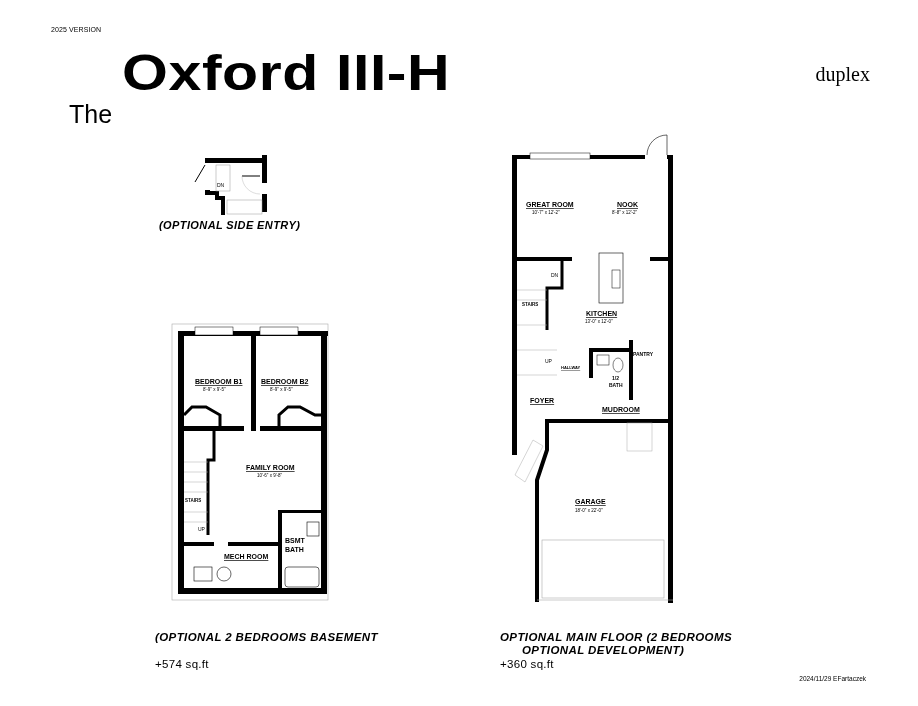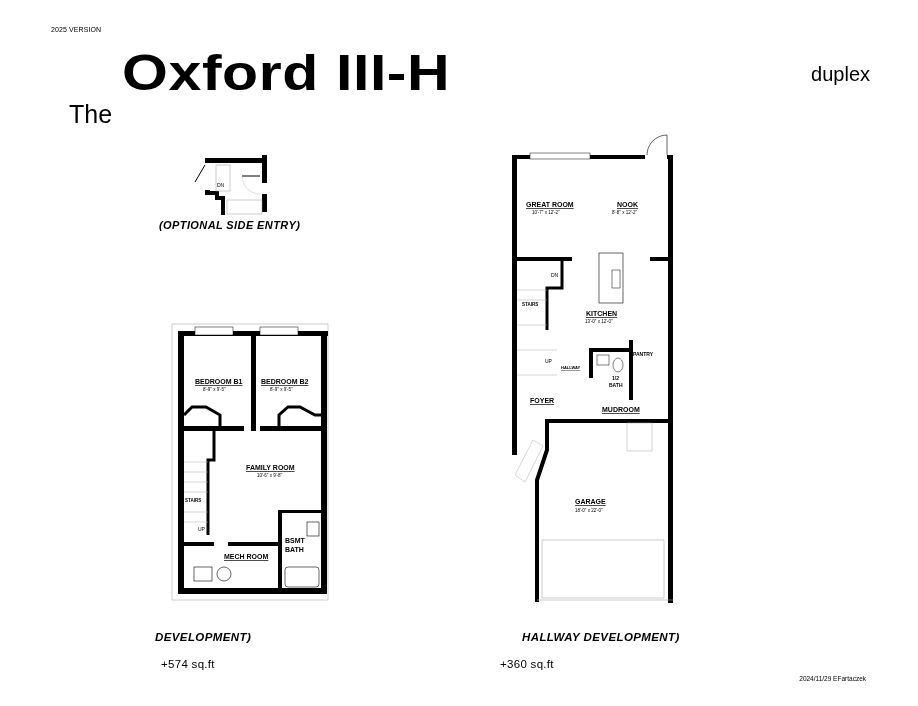--- a/index.html
+++ b/index.html
@@ -2,21 +2,21 @@
 <html><head>
   <meta charset="utf-8">
   <style>
     html, body { margin: 0; padding: 0; background: #ffffff; }
     body { width: 918px; height: 706px; position: relative; overflow: hidden;
            font-family: "Liberation Sans", sans-serif; color: #000; }
     .abs { position: absolute; }
     .version { left: 51px; top: 26px; font-size: 7px; letter-spacing: 0.1px; }
     .title-the { left: 69px; top: 54px; font-size: 25px; margin-top: 46px; }
     .title-main { left: 122px; top: 48px; font-size: 50px; font-weight: bold; letter-spacing: 0.5px; line-height: 1; transform: scaleX(1.18); transform-origin: left top; }
-    .type { right: 48px; top: 63px; font-size: 20px; }
+    .type { right: 48px; top: 63px; font-size: 20px; font-family: Liberation Serif, serif; }
     .caption { font-size: 11.5px; font-weight: bold; line-height: 13px; letter-spacing: 0.4px; font-style: italic; }
     .sqft { font-size: 11.5px; line-height: 14px; letter-spacing: 0.3px; }
     .credit { right: 52px; top: 675px; font-size: 6.5px; }
     svg text { font-family: "Liberation Sans", sans-serif; }
     .room { font-size: 7px; font-weight: bold; text-decoration: underline; }
     .dim { font-size: 4.5px; }
   </style>
 </head>
 <body>
 
@@ -139,22 +139,23 @@
   <line x1="32" y1="470" x2="168" y2="470" stroke="#aaa" stroke-width="0.6"></line>
   <g stroke="#aaa" stroke-width="0.5" fill="none">
     <rect x="122" y="293" width="25" height="28"></rect>
     <polygon points="10,345 28,310 38,316 20,352"></polygon>
   </g>
   <text x="70" y="374" class="room">GARAGE</text>
   <text x="70" y="382" class="dim">18'-0" x 22'-0"</text>
 </svg>
 
 <div class="abs caption" style="left:155px;top:631px">
-  <div>DEVELOPMENT)</div>
+  <div>(OPTIONAL 2 BEDROOMS BASEMENT</div>
 </div>
-<div class="abs sqft" style="left:161px;top:657px">+574 sq.ft</div>
+<div class="abs sqft" style="left:155px;top:657px">+574 sq.ft</div>
 
 <div class="abs caption" style="left:500px;top:631px">
-  <div style="padding-left:22px">HALLWAY DEVELOPMENT)</div>
+  <div>OPTIONAL MAIN FLOOR (2 BEDROOMS</div>
+  <div style="padding-left:22px">OPTIONAL DEVELOPMENT)</div>
 </div>
 <div class="abs sqft" style="left:500px;top:657px">+360 sq.ft</div>
 
 <div class="abs credit">2024/11/29 EFartaczek</div>
 
 </body></html>

